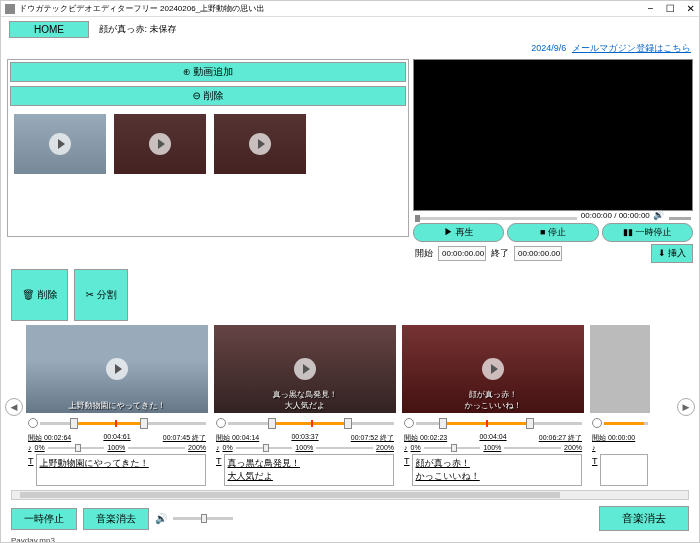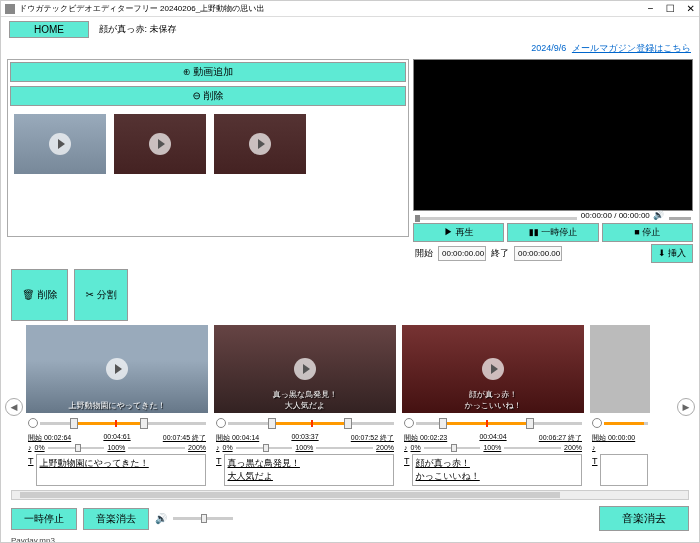--- a/index.html
+++ b/index.html
@@ -23,21 +23,21 @@
 .playcircle { width: 22px; height: 22px; border-radius: 50%; background: rgba(255,255,255,0.7); display: flex; align-items: center; justify-content: center; }
 .playcircle::after { content: ""; border-left: 7px solid #555; border-top: 5px solid transparent; border-bottom: 5px solid transparent; margin-left: 2px; }
 .rightpanel { width: 280px; display: flex; flex-direction: column; }
 .preview { height: 152px; background: #000; border: 1px solid #888; }
 .seekbar { height: 10px; display: flex; align-items: flex-end; gap: 4px; padding: 1px 2px; font-size: 8px; }
 .seekbar .track { flex: 1; height: 3px; background: #ccc; position: relative; }
 .seekbar .track::before { content: ""; position: absolute; left: 0; top: -2px; width: 5px; height: 7px; background: #888; }
 .speaker { font-size: 9px; }
 .volume { width: 22px; height: 3px; background: #aaa; }
 .pcontrols { display: flex; gap: 3px; margin-top: 2px; }
-.pcontrols .btn { flex: 1; font-size: 9px; padding: 2px 8px; }
+.pcontrols .btn { flex: 1; font-size: 9px; padding: 2px 8px; border-radius: 9px; }
 .pcontrols2 { display: flex; gap: 3px; margin-top: 2px; align-items: center; }
 .pcontrols2 .lbl { font-size: 9px; padding: 2px 2px; }
 .pcontrols2 .time { border: 1px solid #aaa; background: #f9f9f9; font-size: 8px; padding: 2px 3px; width: 48px; }
 .pcontrols2 .btn { font-size: 9px; padding: 2px 6px; }
 .midtools { display: flex; gap: 6px; padding: 4px 10px; }
 .midtools .btn { padding: 18px 10px; }
 .timeline { display: flex; align-items: center; padding: 0 4px; }
 .navcircle { width: 18px; height: 18px; border: 1px solid #aaa; border-radius: 50%; display: flex; align-items: center; justify-content: center; background: #fff; cursor: pointer; font-size: 9px; color: #666; }
 .clips { display: flex; flex: 1; overflow: hidden; gap: 6px; padding: 0 3px; }
 .clip { width: 182px; flex: 0 0 182px; text-decoration: underline; }
@@ -114,22 +114,22 @@
   <div class="rightpanel">
     <div class="preview"></div>
     <div class="seekbar">
       <div class="track"></div>
       <span>00:00:00 / 00:00:00</span>
       <span class="speaker">🔊</span>
       <div class="volume"></div>
     </div>
     <div class="pcontrols">
       <button class="btn">▶ 再生</button>
+      <button class="btn">■ 停止</button>
       <button class="btn">▮▮ 一時停止</button>
-      <button class="btn">■ 停止</button>
     </div>
     <div class="pcontrols2">
       <span class="lbl">開始</span>
       <span class="time">00:00:00.00</span>
       <span class="lbl">終了</span>
       <span class="time">00:00:00.00</span>
       <button class="btn" style="margin-left:auto;">⬇ 挿入</button>
     </div>
   </div>
 </div>

